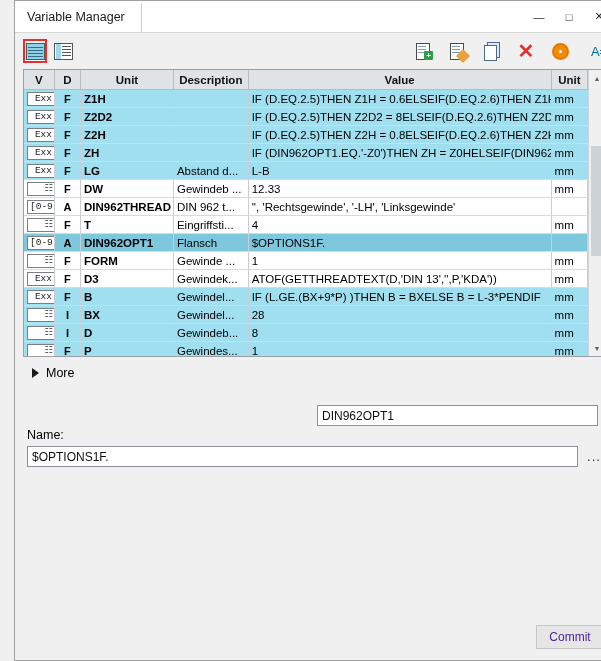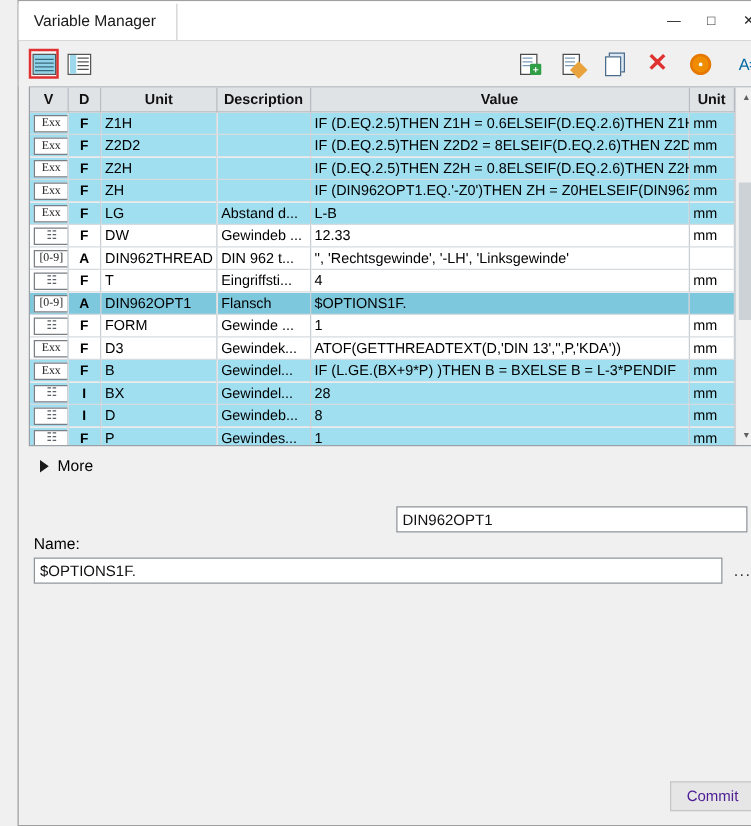--- a/index.html
+++ b/index.html
@@ -264,33 +264,33 @@
   .col-v { width: 30px; }
   .col-d { width: 26px; }
   .col-name { width: 92px; }
   .col-desc { width: 74px; }
   .col-value { width: 300px; }
   .col-unit { width: 36px; }
   tr.row-cyan td { background: #9fdff0; }
   tr.row-white td { background: #ffffff; }
   tr.row-sel td { background: #7ec8de; }
   td.c { text-align: center; }
-  td.name { font-weight: normal; }
+  td.name { font-weight: bold; }
   td.unit { text-align: left; }
   .tag {
     display: inline-block;
     min-width: 22px;
     padding: 0 2px;
     font-size: 9.5px;
-    font-family: Liberation Serif, serif;
+    font-family: Liberation Mono, monospace;
     border: 1px solid #7a7f85;
     background: #ffffff;
     color: #222;
     line-height: 12px;
-    text-align: center;
+    text-align: right;
   }
   .tag.grid-ico {
     background: #ffffff;
     color: #5a6066;
     letter-spacing: -1px;
   }
   .dletter { font-weight: bold; font-size: 11px; }
   
   .vscroll {
     width: 16px;

